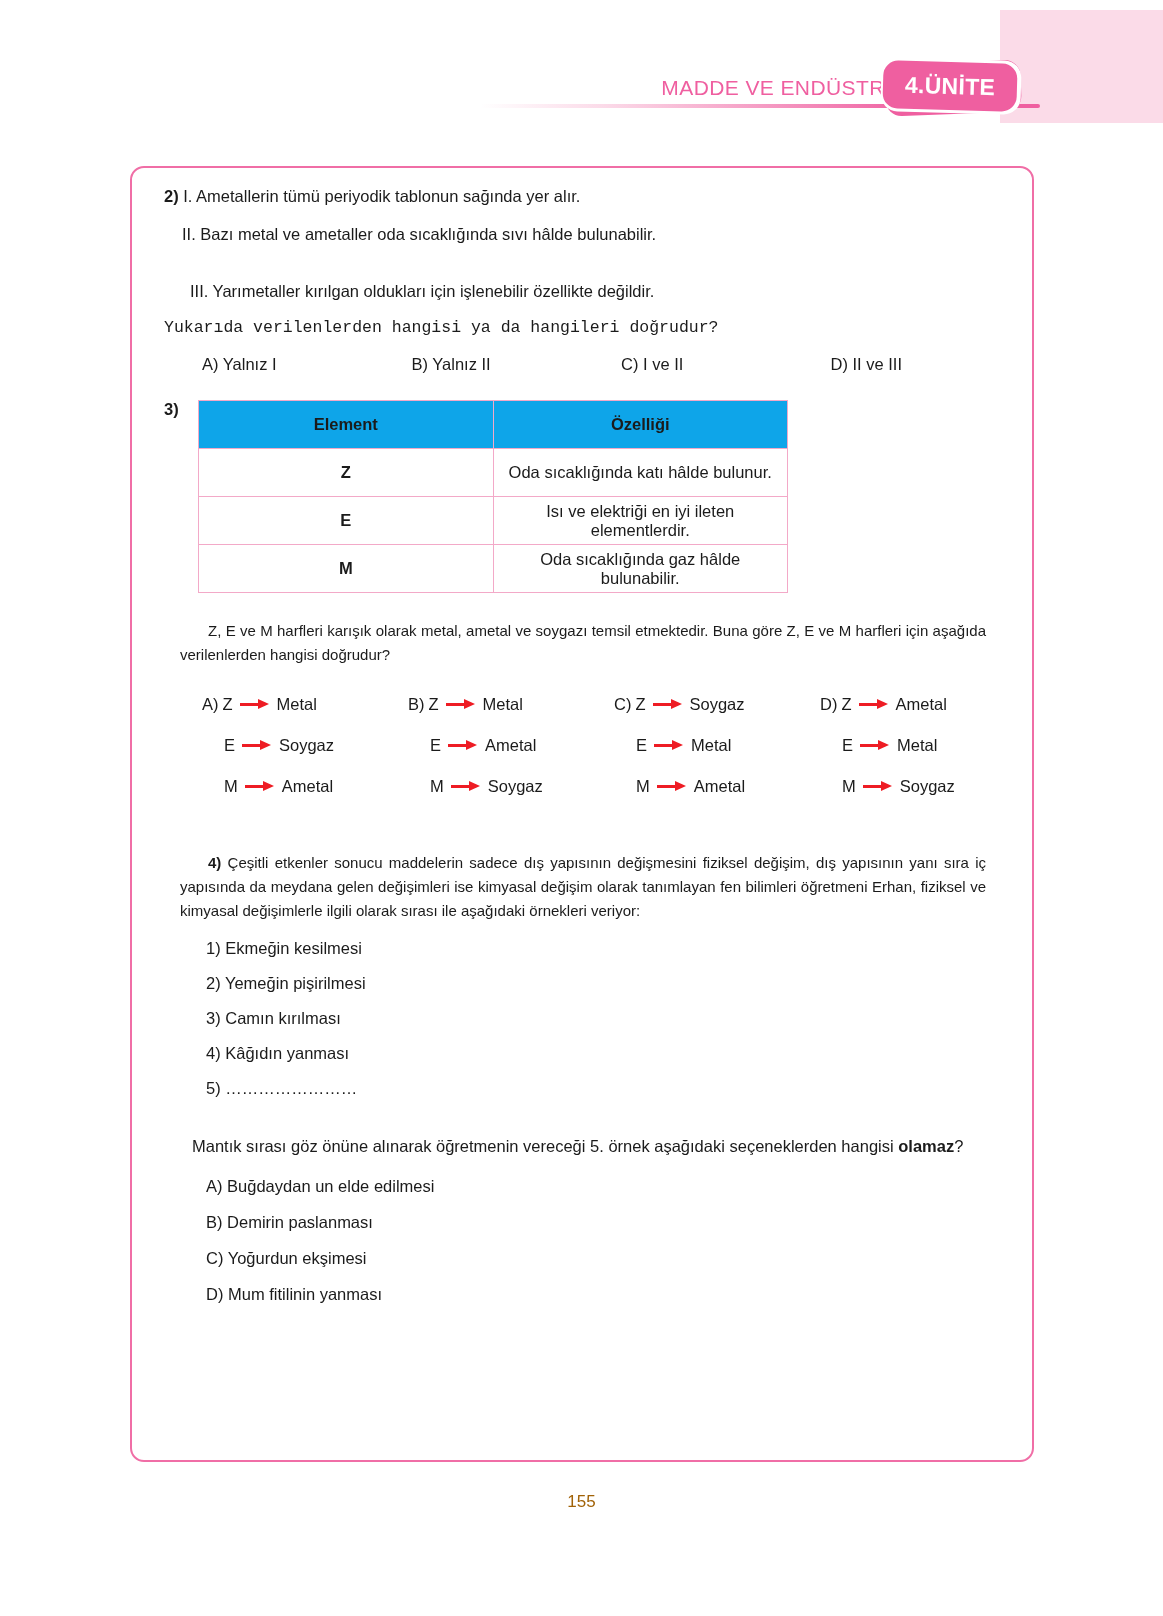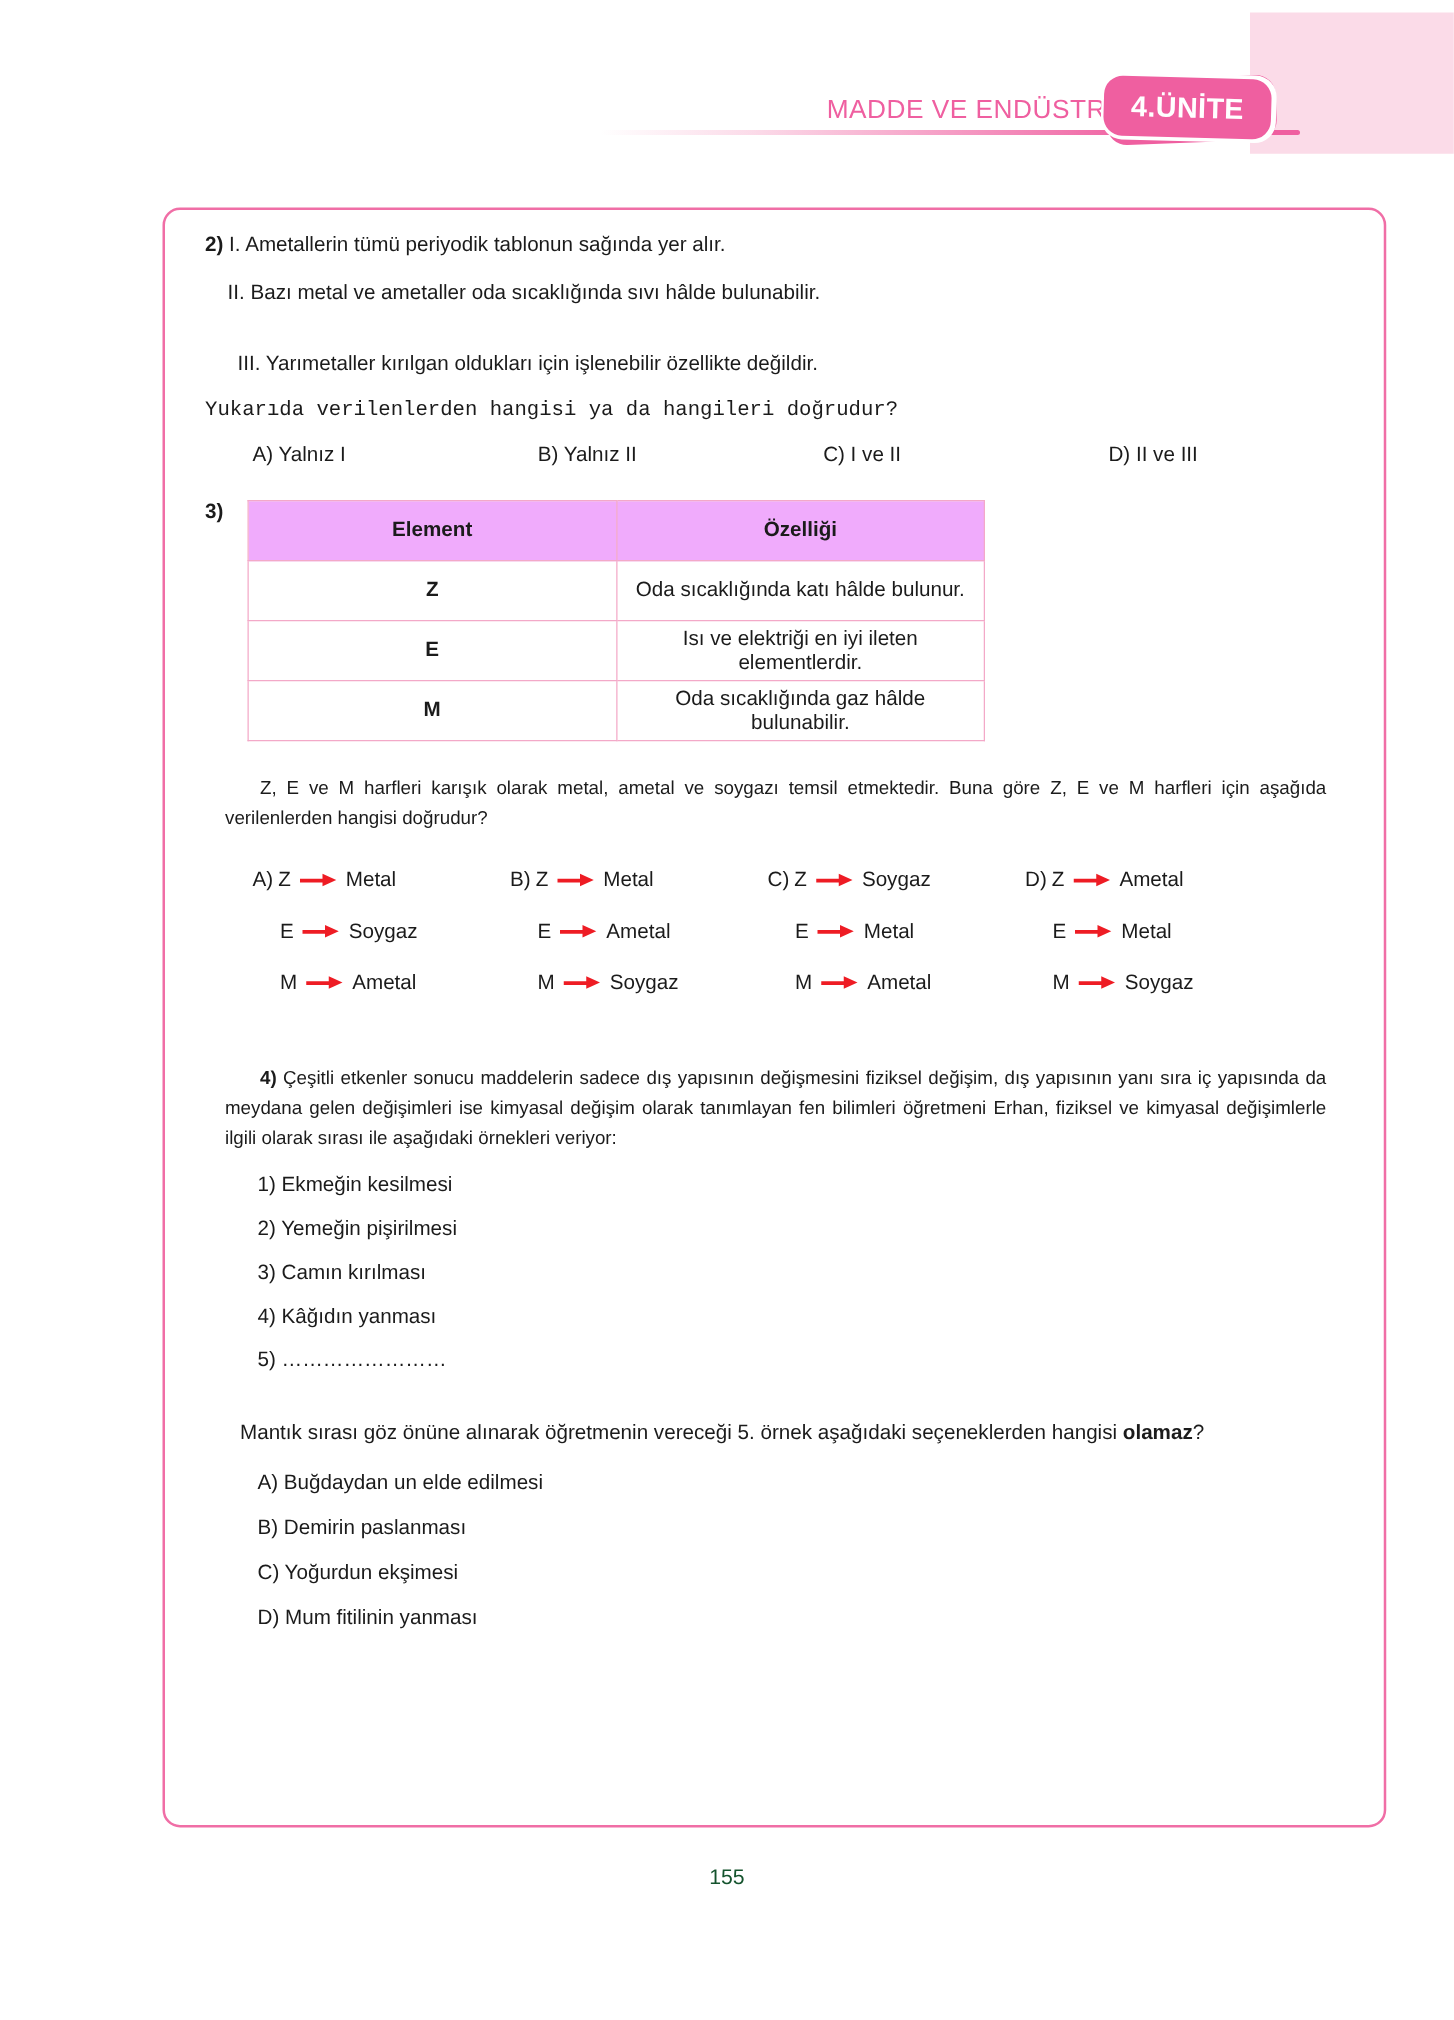--- a/index.html
+++ b/index.html
@@ -93,21 +93,21 @@
     justify-content: center;
     transform: rotate(1.6deg);
     letter-spacing: 0.3px;
   }
 
   
   #content-box {
     position: absolute;
     left: 130px;
     top: 166px;
-    width: 979px;
+    width: 904px;
     height: 1296px;
     border: 2px solid #f06ea6;
     border-radius: 14px;
     box-sizing: border-box;
     background: #ffffff;
   }
   .inner {
     padding: 16px 30px 0 32px;
   }
 
@@ -154,21 +154,21 @@
     table-layout: fixed;
   }
   table.elem-table th,
   table.elem-table td {
     border: 1.5px solid #f3a9c8;
     font-size: 16.5px;
     height: 47px;
     padding: 0 14px;
   }
   table.elem-table th {
-    background: #f0abfc;
+    background: #0ea5e9;
     font-weight: bold;
     text-align: center;
   }
   table.elem-table td.sym {
     text-align: center;
     font-weight: bold;
     width: 190px;
   }
   table.elem-table td.prop {
     text-align: center;
@@ -250,21 +250,21 @@
   }
 
   
   #page-number {
     position: absolute;
     left: 0;
     top: 1492px;
     width: 1163px;
     text-align: center;
     font-size: 17px;
-    color: #14532d;
+    color: #a16207;
   }
 </style>
 </head>
 <body>
 
 <div id="page-header">
   <div id="header-corner-block"></div>
   <div id="header-rule"></div>
   <div id="header-title">MADDE VE ENDÜSTRİ</div>
   <div id="unit-badge-wrap">

